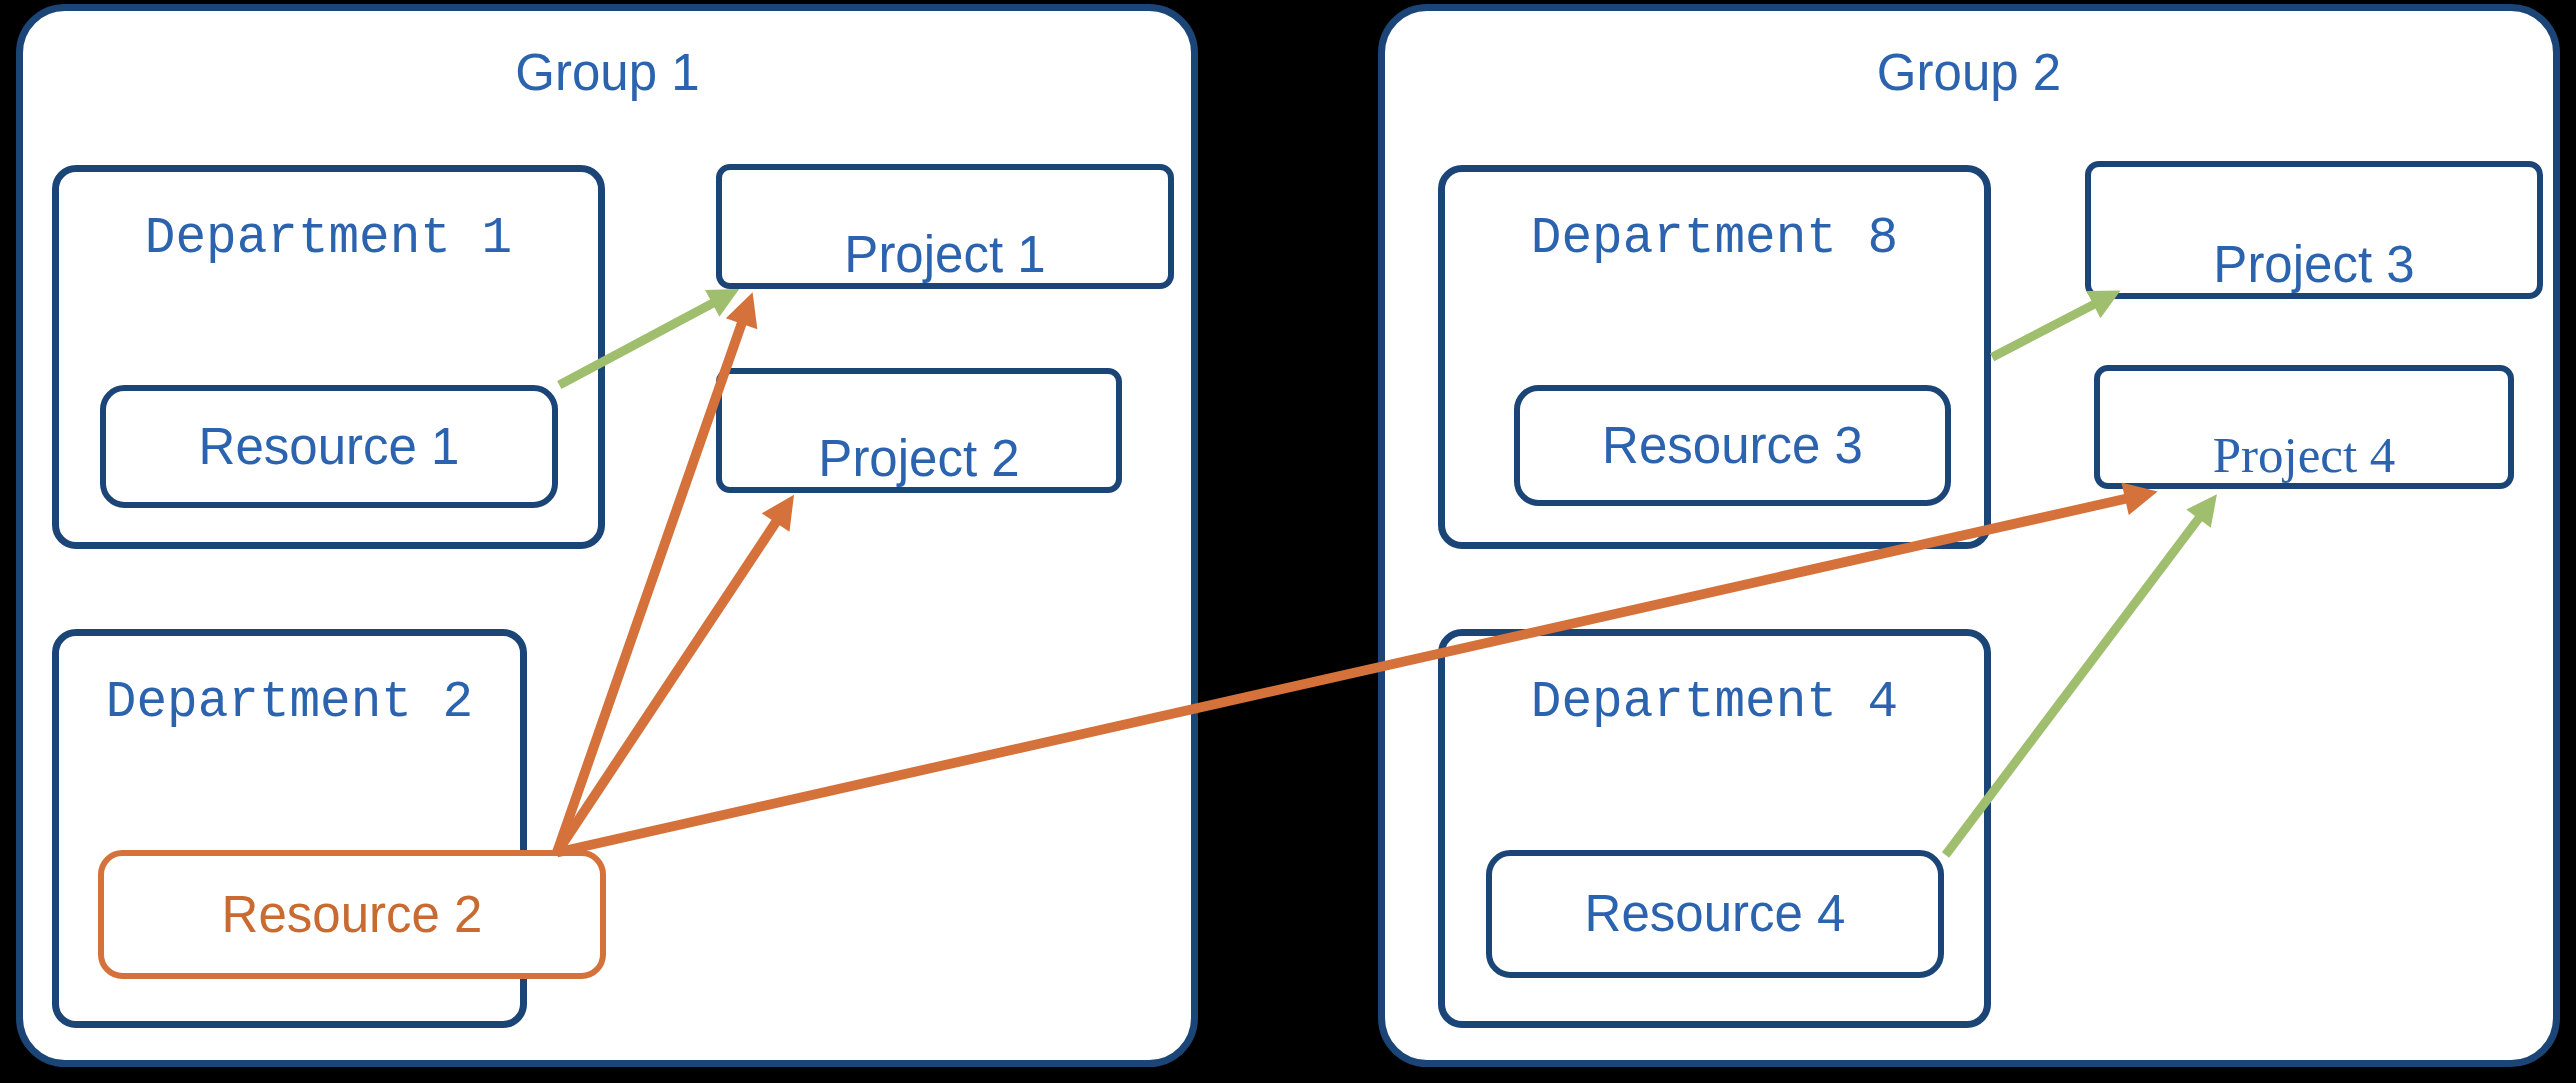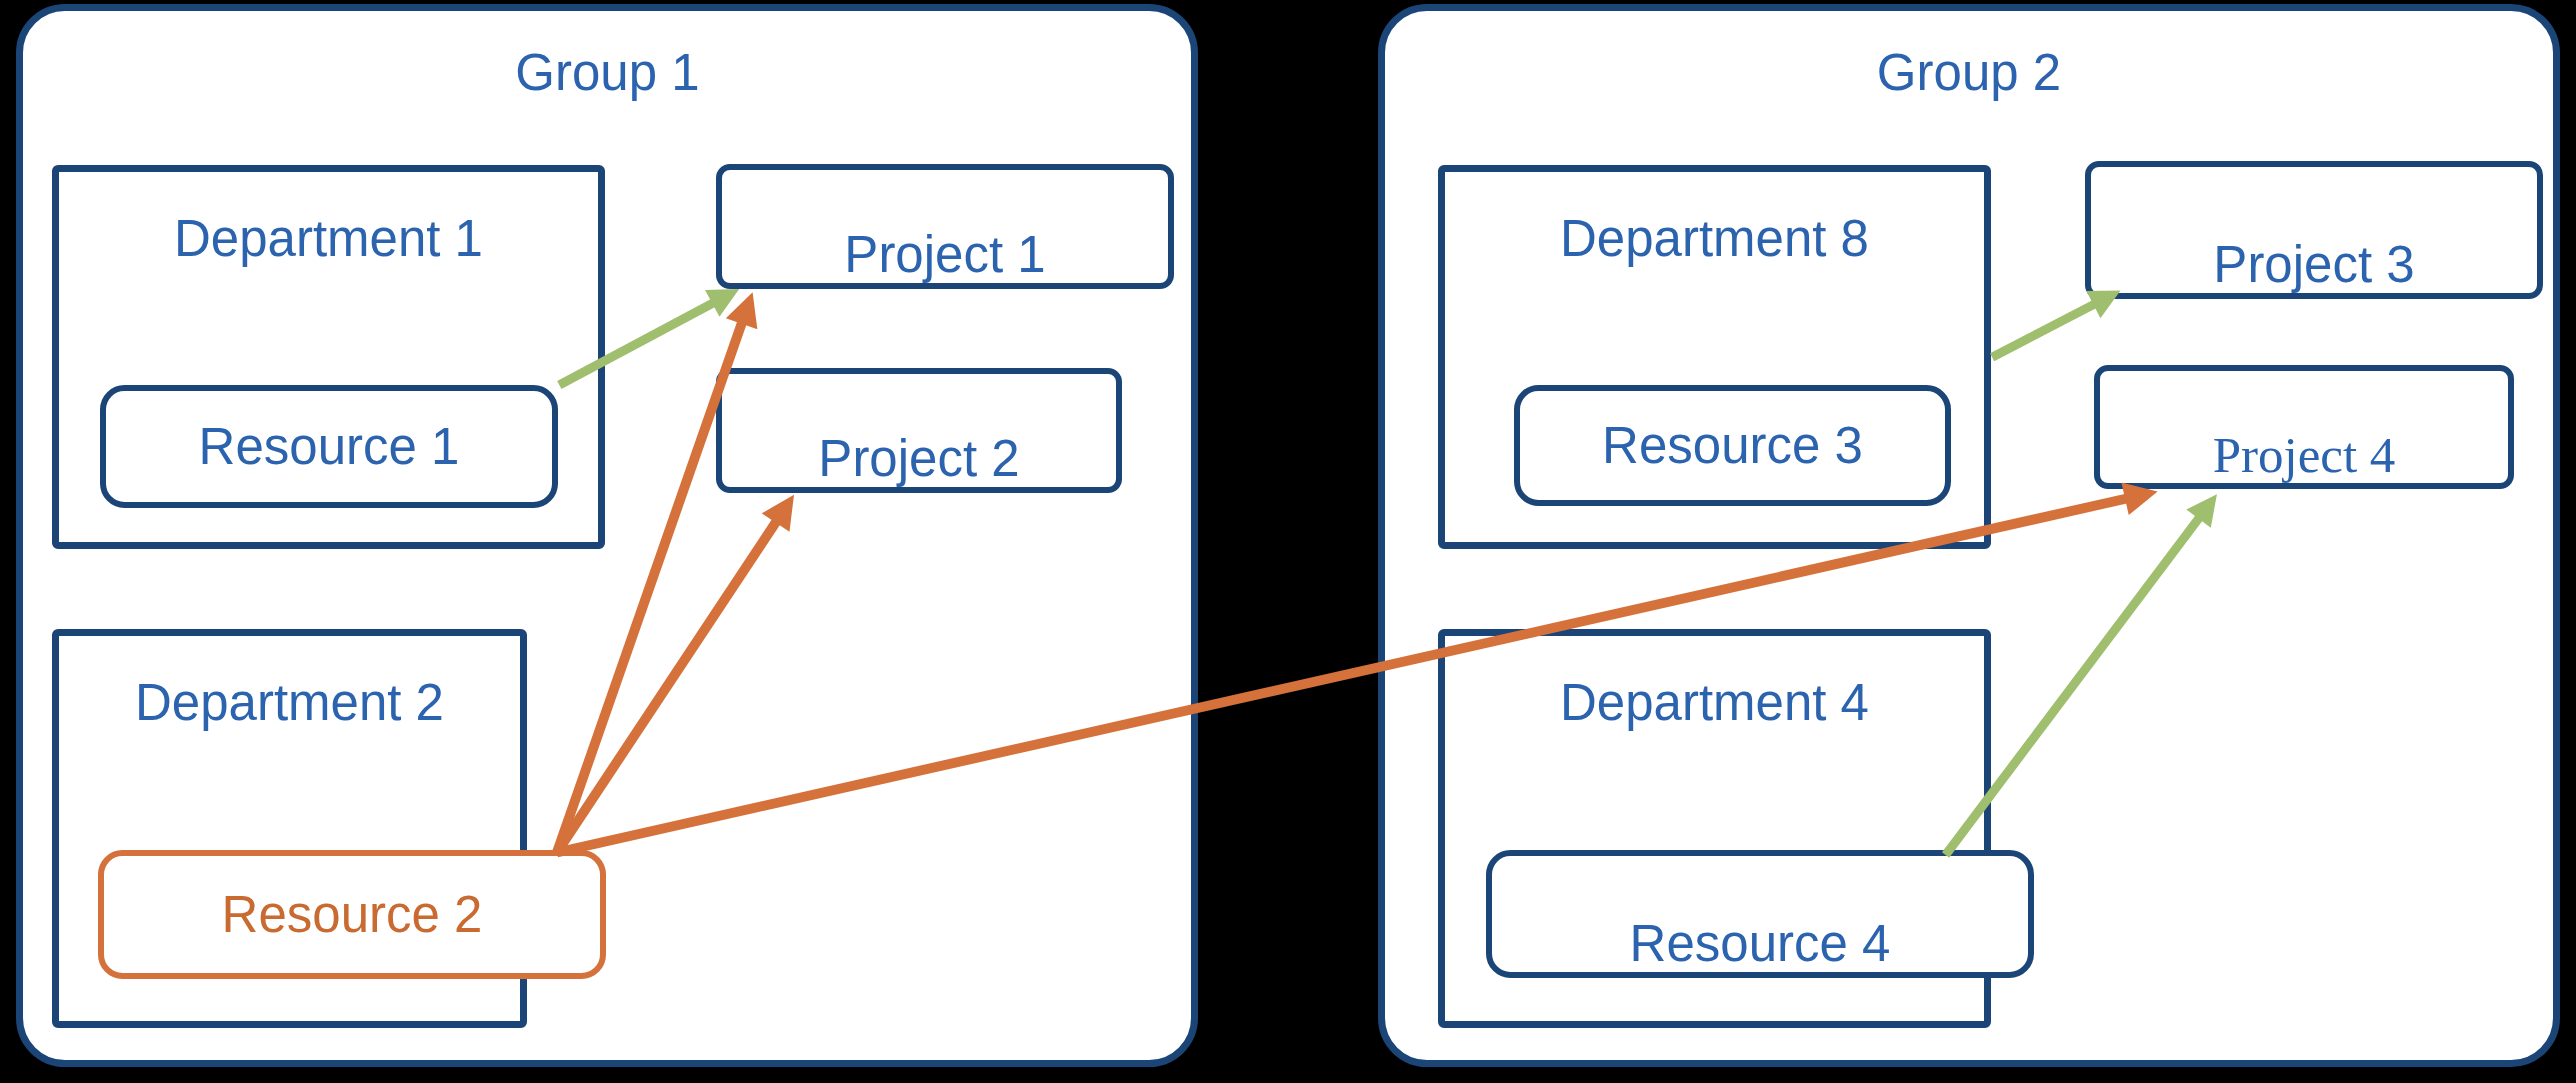--- a/index.html
+++ b/index.html
@@ -19,21 +19,22 @@
     position: absolute;
     background: var(--box-fill, #fff);
     box-sizing: border-box;
   }
   .group {
     border: 7.4px solid var(--border-blue);
     border-radius: 49px;
   }
   .dept {
     border: 7.4px solid var(--border-blue);
-    border-radius: 6px;
+    border-radius: 24px;
+    font-family: Liberation Mono, monospace;
   }
   .res {
     border: 6.5px solid var(--border-blue);
     border-radius: 24.5px;
     display: flex;
     align-items: center;
     justify-content: center;
   }
   .proj {
     border: 6.5px solid var(--border-blue);
@@ -65,21 +66,21 @@
   }
   #group1 { left: 16.4px;   top: 4.1px;   width: 1182px; height: 1063px; }
   #group2 { left: 1378px; top: 4.1px;   width: 1182px; height: 1063px; }
   #dept1  { left: 52px;   top: 165px; width: 553px;  height: 384px; }
   #dept2  { left: 52px;   top: 629px; width: 475px;  height: 399px; }
   #dept3  { left: 1438px; top: 165px; width: 553px;  height: 384px; }
   #dept4  { left: 1438px; top: 629px; width: 553px;  height: 399px; }
   #res1   { left: 100px;  top: 385px; width: 458px;  height: 123px; }
   #res2   { left: 98px;  top: 850px; width: 508px; height: 129px; }
   #res3   { left: 1514px; top: 385px; width: 437px;  height: 121px; }
-  #res4   { left: 1486px; top: 850px; width: 548px; height: 128px; align-items: flex-end; }
+  #res4   { left: 1486px; top: 850px; width: 458px; height: 128px; }
   #proj1  { left: 676px;  top: 164px; width: 458px;  height: 125px; }
   #proj2  { left: 676px;  top: 368px; width: 406px;  height: 125px; }
   #proj3  { left: 2045px; top: 161px; width: 458px;  height: 138px; }
   #proj4  { left: 2054px; top: 365px; width: 420px;  height: 124px; font-family: Liberation Serif, serif; }
   #arrow-layer {
     position: absolute;
     left: 0; top: 0;
     width: 2576px;
     height: 1083px;
     pointer-events: none;

